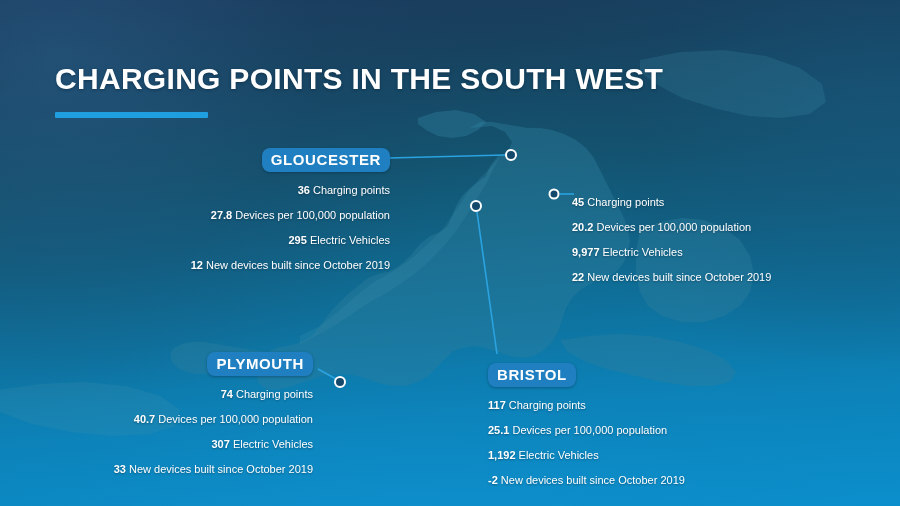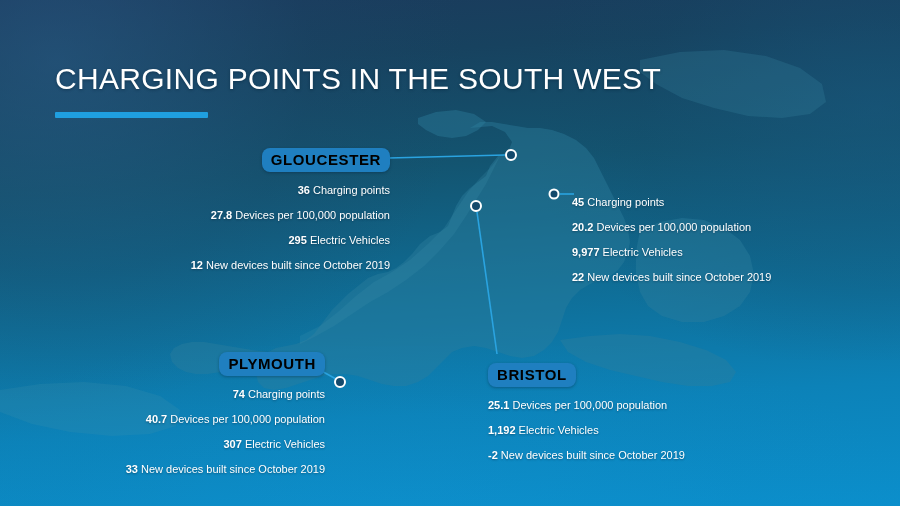--- a/index.html
+++ b/index.html
@@ -79,21 +79,21 @@
   }
 
   
   #title-block {
     position: absolute;
     left: 55px;
     top: 62px;
   }
   #page-title {
     font-size: 30px;
-    font-weight: normal;
+    font-weight: bold;
     color: #ffffff;
     letter-spacing: 0.3px;
     white-space: nowrap;
     text-shadow: 0 1px 3px rgba(5,30,50,0.45);
   }
   #title-accent {
     margin-top: 16px;
     width: 153px;
     height: 6px;
     background: #1f9fe0;
@@ -103,21 +103,21 @@
   
   .city-block {
     position: absolute;
   }
   .city-block.align-right { text-align: right; }
   .city-block.align-left  { text-align: left; }
 
   .city-badge {
     display: inline-block;
     background: #1f7fc0;
-    color: #000000;
+    color: #ffffff;
     font-size: 15px;
     font-weight: bold;
     letter-spacing: 0.6px;
     padding: 3px 9px 4px 9px;
     border-radius: 8px;
     box-shadow: 0 1px 3px rgba(5,30,50,0.35);
     white-space: nowrap;
   }
 
   .stat-line {
@@ -301,21 +301,21 @@
         <span class="val">9,977</span>
         <span>Electric Vehicles</span>
       </div>
       <div class="stat-line">
         <span class="val">22</span>
         <span>New devices built since October 2019</span>
       </div>
     </div>
   </div>
 
-  <div class="city-block align-right" style="left:20px; top:352px; width:305px;">
+  <div class="city-block align-right" style="left:8px; top:352px; width:305px;">
     <div class="city-badge">PLYMOUTH</div>
     <div class="stats">
       <div class="stat-line">
         <span class="val">74</span>
         <span>Charging points</span>
       </div>
       <div class="stat-line">
         <span class="val">40.7</span>
         <span>Devices per 100,000 population</span>
       </div>
@@ -327,20 +327,24 @@
         <span class="val">33</span>
         <span>New devices built since October 2019</span>
       </div>
     </div>
   </div>
 
   <div class="city-block align-left" style="left:488px; top:352px; width:330px;margin-top:11px;">
     <div class="city-badge">BRISTOL</div>
     <div class="stats">
       <div class="stat-line">
+        <span class="val">117</span>
+        <span>Charging points</span>
+      </div>
+      <div class="stat-line">
         <span class="val">25.1</span>
         <span>Devices per 100,000 population</span>
       </div>
       <div class="stat-line">
         <span class="val">1,192</span>
         <span>Electric Vehicles</span>
       </div>
       <div class="stat-line">
         <span class="val">-2</span>
         <span>New devices built since October 2019</span>

